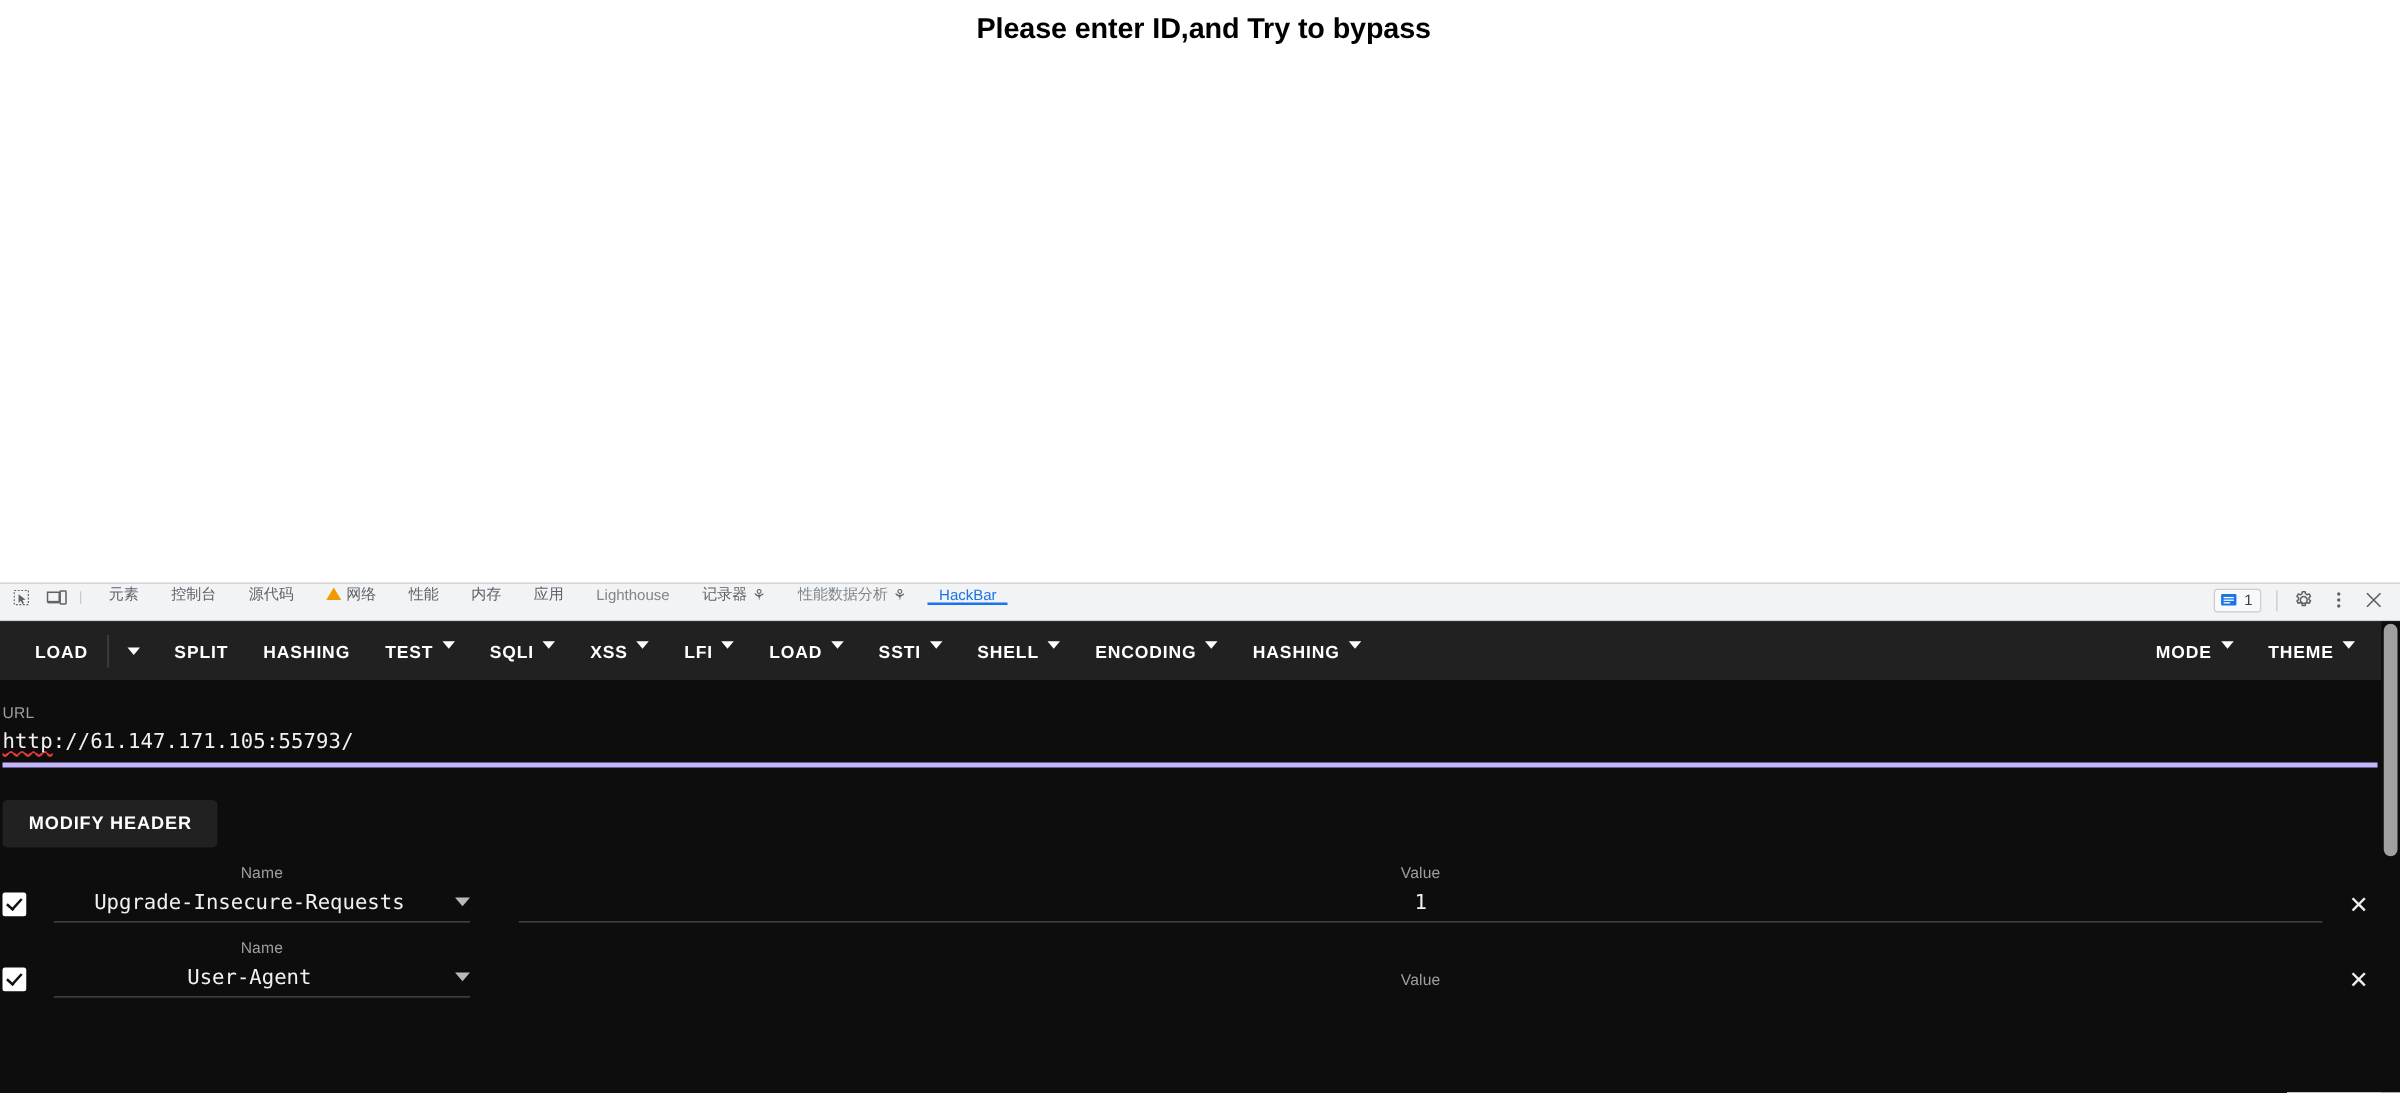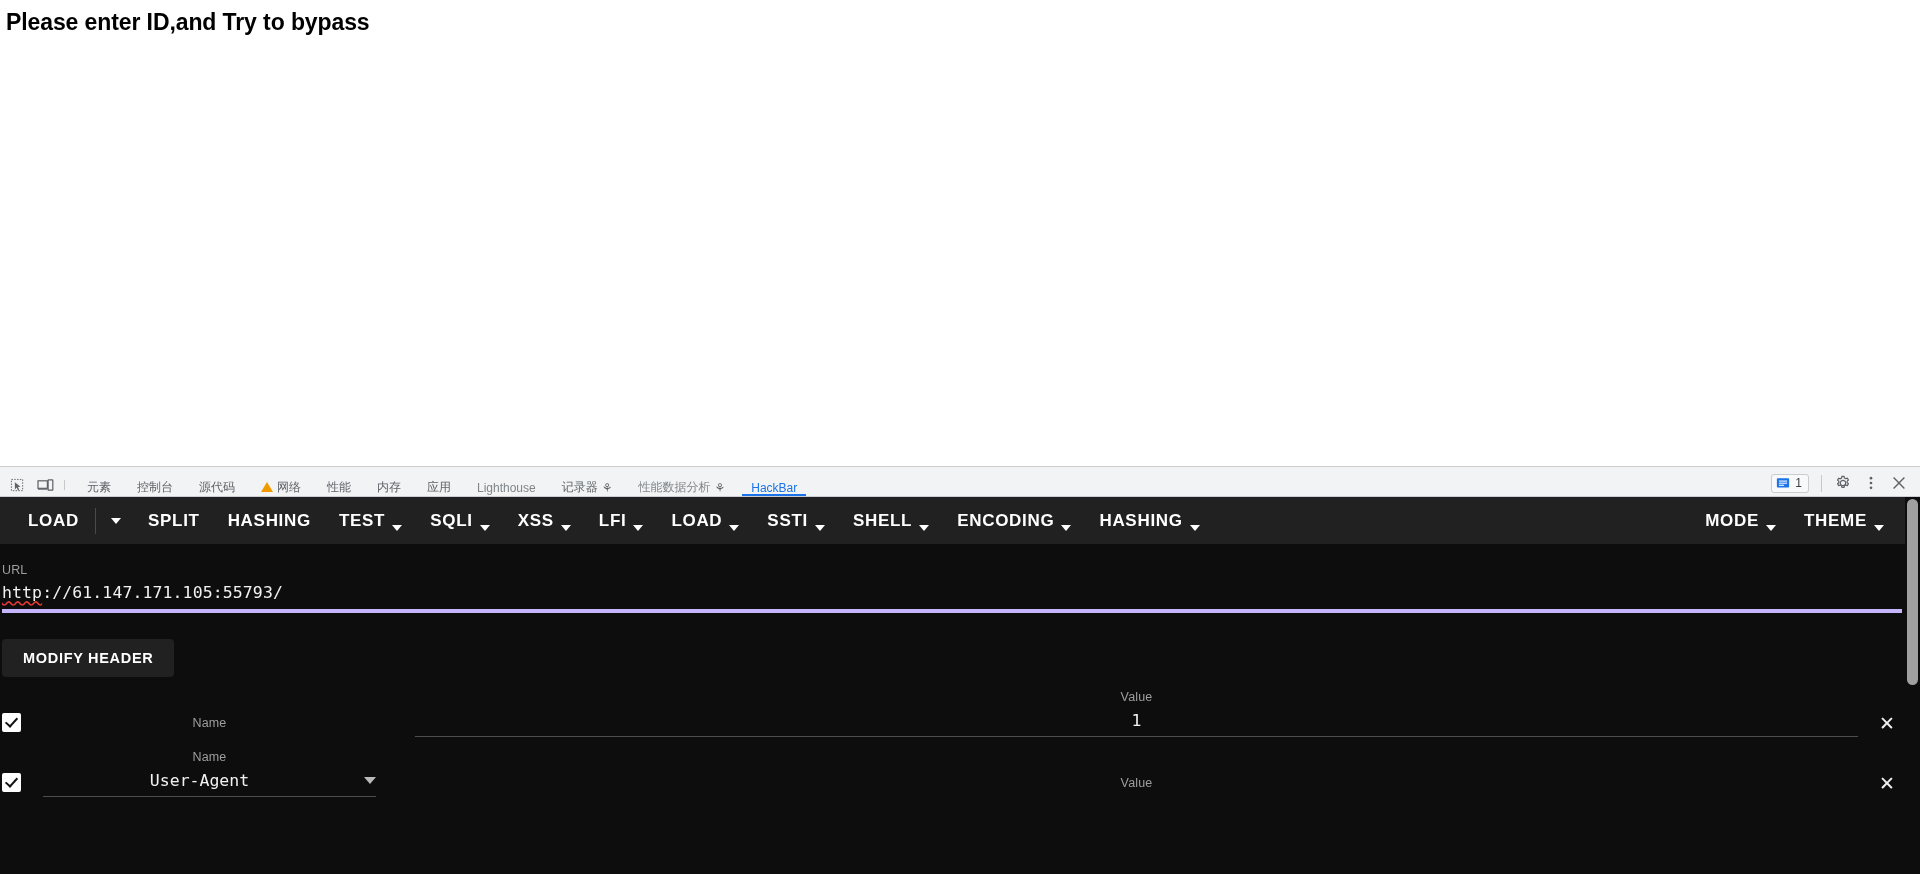--- a/index.html
+++ b/index.html
@@ -20,40 +20,41 @@
     flex-direction: column;
   }
 
   
   .page-area {
     height: 466px;
     background: #ffffff;
     box-sizing: border-box;
     padding: 8px 0 0 6px;
     flex: 0 0 auto;
+    text-align: center;
   }
   .page-heading {
     font-family: "Liberation Sans", sans-serif;
     font-size: 23px;
     font-weight: bold;
     color: #000000;
     line-height: 1.25;
     margin: 0;
     letter-spacing: -0.1px;
   }
 
   
   .devtools-tabbar {
     height: 31px;
     flex: 0 0 auto;
     background: #f1f3f4;
     border-top: 1px solid #cdcdcd;
     border-bottom: 1px solid #cacdd1;
     display: flex;
-    align-items: flex-end;
+    align-items: flex-start;
     box-sizing: border-box;
     position: relative;
     user-select: none;
   }
   .dt-left-icons {
     display: flex;
     align-items: center;
     padding: 0 4px 0 6px;
     gap: 6px;
   }
@@ -163,27 +164,27 @@
     padding: 0 22px 0 18px;
     box-sizing: border-box;
     user-select: none;
   }
   .hb-menu {
     display: flex;
     align-items: center;
     gap: 0;
   }
   .hb-btn {
-    font-size: 17px;
+    font-size: 14px;
     font-weight: bold;
     letter-spacing: 0.7px;
     color: #ffffff;
     padding: 6px 14px;
     display: flex;
-    align-items: flex-end;
+    align-items: flex-start;
     gap: 7px;
     white-space: nowrap;
     border-radius: 3px;
   }
   .hb-btn.first { padding-left: 10px; }
   .caret {
     width: 0; height: 0;
     border-left: 5px solid transparent;
     border-right: 5px solid transparent;
     border-top: 6px solid #ffffff;
@@ -564,20 +565,24 @@
         <div class="header-col">
           <div class="modify-header-btn">MODIFY HEADER</div>
 
           
           <div class="hdr-row">
             <div class="hdr-check-cell">
               <div class="chk"></div>
             </div>
             <div class="hdr-name-cell">
               <div class="sub-label">Name</div>
+              <div class="sub-field">
+                <span class="txt">Upgrade-Insecure-Requests</span>
+                <span class="sel-caret"></span>
+              </div>
             </div>
             <div class="hdr-value-cell">
               <div class="sub-label">Value</div>
               <div class="sub-field">
                 <span class="txt">1</span>
               </div>
             </div>
             <div class="del-x">✕</div>
           </div>
 

